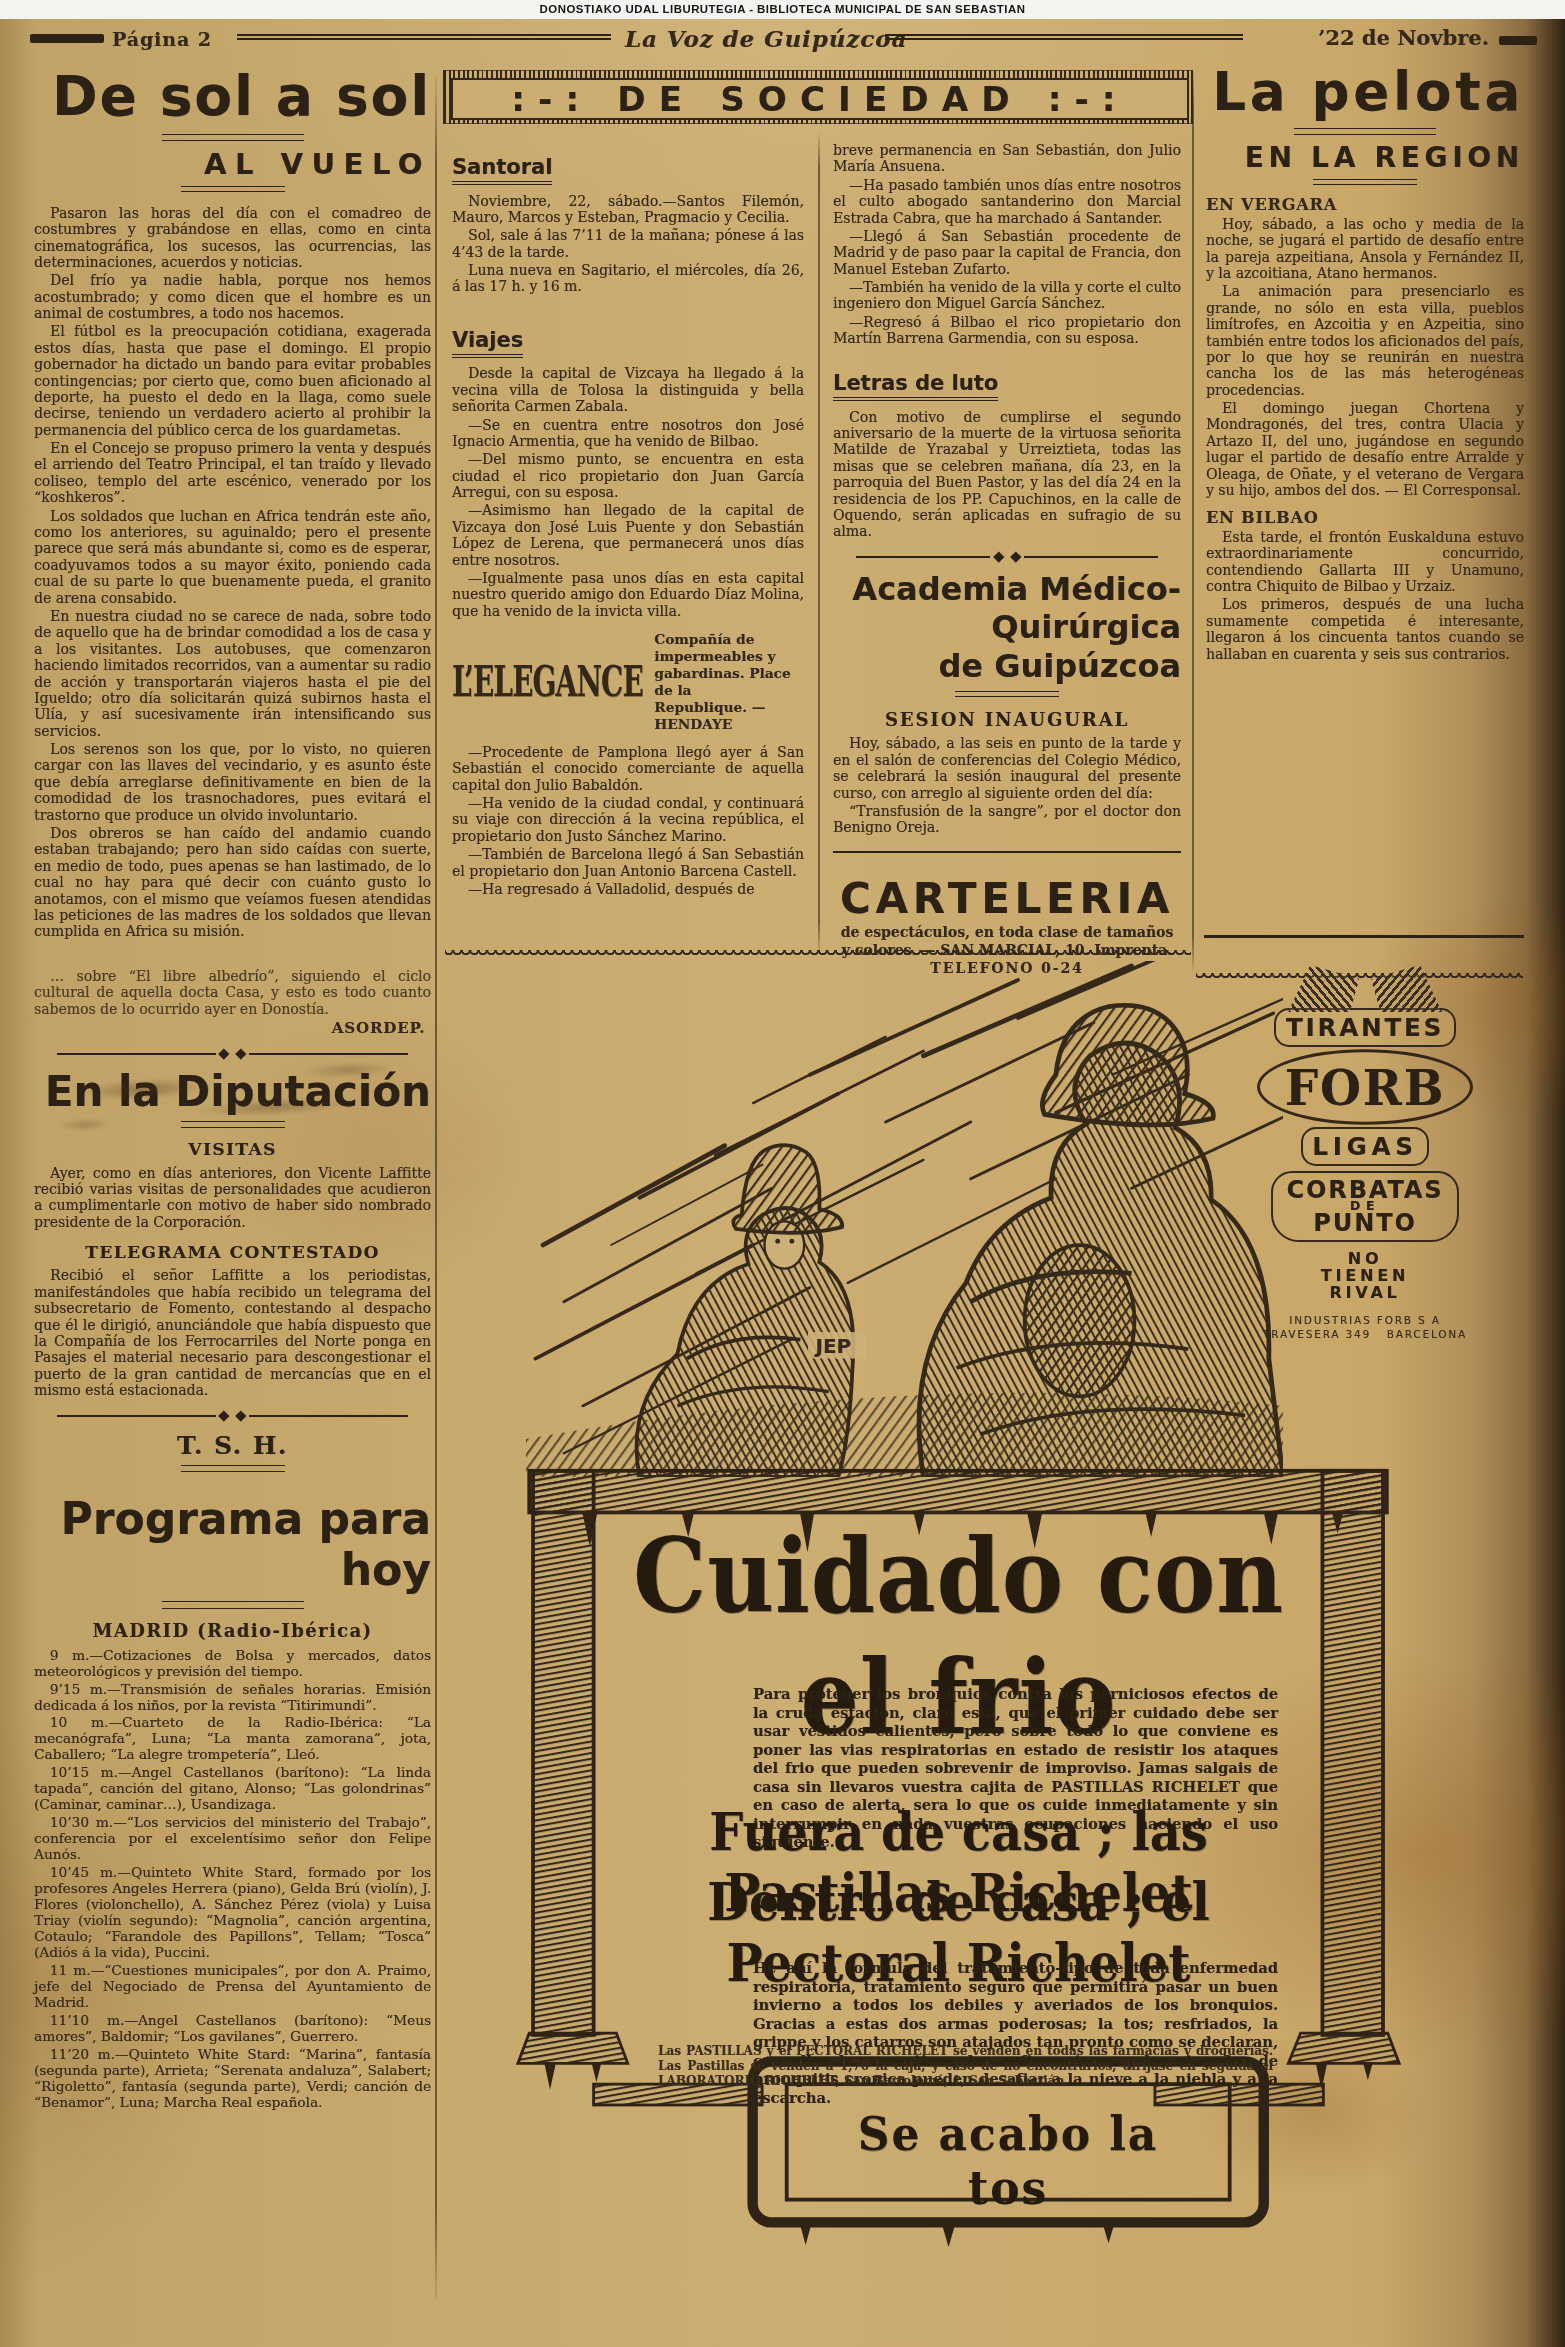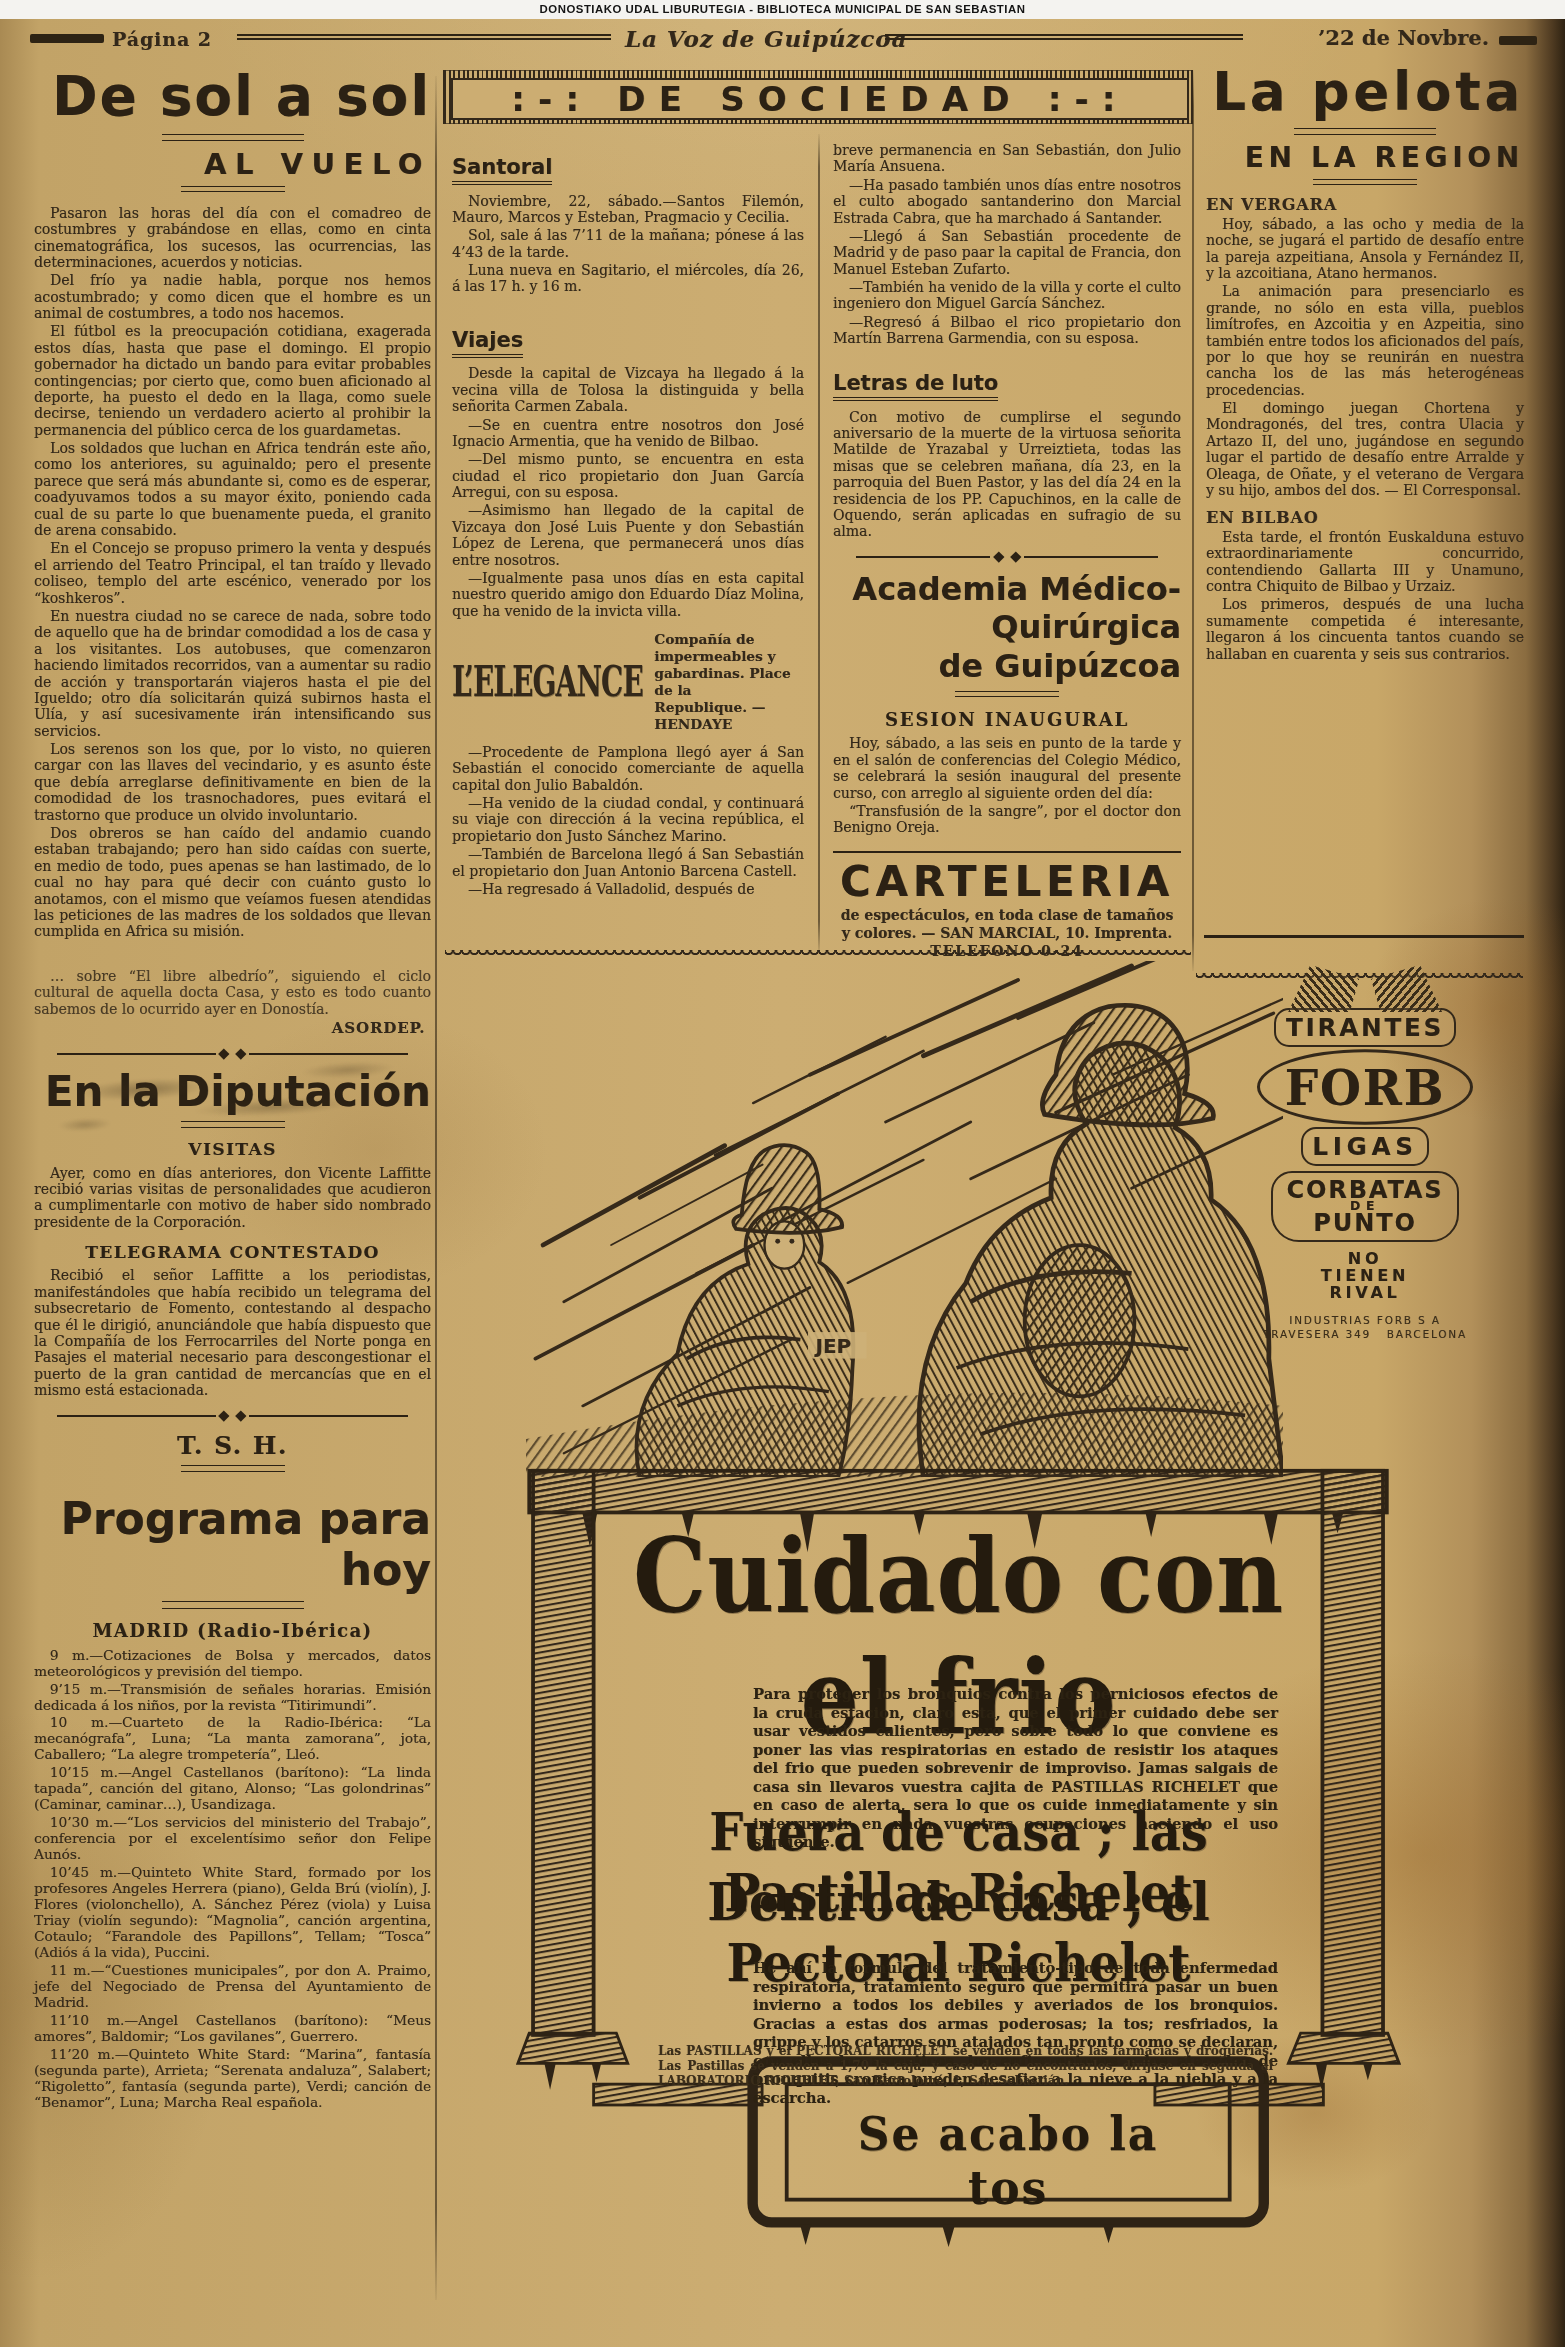--- a/index.html
+++ b/index.html
@@ -44,21 +44,21 @@
   .banner{position:absolute;left:443px;top:70px;width:750px;height:54px;
     background:repeating-linear-gradient(90deg,#33281a 0 1.9px,rgba(204,173,114,.15) 1.9px 4.7px);
     border:0.9px solid rgba(51,40,26,.7);padding:6.6px;box-sizing:border-box;}
   .banner-in{width:100%;height:100%;background:#ccad72;border:2.8px solid #33281a;display:flex;align-items:center;justify-content:center;
     font:bold 34px "DejaVu Sans","Liberation Sans",sans-serif;letter-spacing:13.2px;color:#2b2114;}
   
   .elegance{display:flex;gap:11.4px;align-items:center;margin:11.4px 0;}
   .eleg-brand{font:bold 28px "DejaVu Serif",serif;transform:scaleY(1.55);letter-spacing:-0.9px;white-space:nowrap;}
   .eleg-lines{font:bold 13.7px "DejaVu Serif",serif;line-height:17px;}
   
-  .cart{border-top:2.8px solid #2b2114;margin-top:15px;padding-top:4px;}
+  .cart{border-top:2.8px solid #2b2114;margin-top:15px;padding-top:21px;}
   .cart-head{font:bold 42px "DejaVu Sans","Liberation Sans",sans-serif;letter-spacing:4.7px;text-align:center;color:#2b2114;}
   .cart-line{font:bold 14px "DejaVu Serif",serif;text-align:center;line-height:18px;}
   
   .lead{font:bold 16px "DejaVu Serif",serif;letter-spacing:0.9px;margin:9.5px 0 1.9px 0;}
   
   .forb{position:absolute;left:1223px;top:965px;width:284px;text-align:center;}
   .forb .peak{display:inline-block;width:79px;height:47px;margin:0 5.7px -11.4px 5.7px;
     background:repeating-linear-gradient(50deg,#3a2d1a 0 2.8px,rgba(204,173,114,.2) 2.8px 6.2px);
     clip-path:polygon(10% 100%,38% 0,100% 30%,88% 100%);}
   .forb .peak.m{transform:scaleX(-1);}
@@ -110,22 +110,22 @@
 
   <div class="col" style="left:34px;top:64px;width:397px;">
     <div class="bign center" style="font-size:55px;letter-spacing:1.9px;">De sol a sol</div>
     <div class="shortrule"></div>
     <div class="bign center" style="font-size:29px;letter-spacing:8.5px;margin-top:5.7px;">AL VUELO</div>
     <div class="tinyrule"></div>
     <div style="height:7.6px;"></div>
     <p class="para">Pasaron las horas del día con el comadreo de costumbres y grabándose en ellas, como en cinta cinematográfica, los sucesos, las ocurrencias, las determinaciones, acuerdos y noticias.</p>
     <p class="para">Del frío ya nadie habla, porque nos hemos acostumbrado; y como dicen que el hombre es un animal de costumbres, a todo nos hacemos.</p>
     <p class="para">El fútbol es la preocupación cotidiana, exagerada estos días, hasta que pase el domingo. El propio gobernador ha dictado un bando para evitar probables contingencias; por cierto que, como buen aficionado al deporte, ha puesto el dedo en la llaga, como suele decirse, teniendo un verdadero acierto al prohibir la permanencia del público cerca de los guardametas.</p>
+    <p class="para">En el Concejo se propuso primero la venta y después el arriendo del Teatro Principal, el tan traído y llevado coliseo, templo del arte escénico, venerado por los “koshkeros”.</p>
     <p class="para">Los soldados que luchan en Africa tendrán este año, como los anteriores, su aguinaldo; pero el presente parece que será más abundante si, como es de esperar, coadyuvamos todos a su mayor éxito, poniendo cada cual de su parte lo que buenamente pueda, el granito de arena consabido.</p>
-    <p class="para">En el Concejo se propuso primero la venta y después el arriendo del Teatro Principal, el tan traído y llevado coliseo, templo del arte escénico, venerado por los “koshkeros”.</p>
     <p class="para">En nuestra ciudad no se carece de nada, sobre todo de aquello que ha de brindar comodidad a los de casa y a los visitantes. Los autobuses, que comenzaron haciendo limitados recorridos, van a aumentar su radio de acción y transportarán viajeros hasta el pie del Igueldo; otro día solicitarán quizá subirnos hasta el Ulía, y así sucesivamente irán intensificando sus servicios.</p>
     <p class="para">Los serenos son los que, por lo visto, no quieren cargar con las llaves del vecindario, y es asunto éste que debía arreglarse definitivamente en bien de la comodidad de los trasnochadores, pues evitará el trastorno que produce un olvido involuntario.</p>
     <p class="para">Dos obreros se han caído del andamio cuando estaban trabajando; pero han sido caídas con suerte, en medio de todo, pues apenas se han lastimado, de lo cual no hay para qué decir con cuánto gusto lo anotamos, con el mismo que veíamos fuesen atendidas las peticiones de las madres de los soldados que llevan cumplida en Africa su misión.</p>
     <p class="para" style="margin-top:28px;opacity:.85;">… sobre “El libre albedrío”, siguiendo el ciclo cultural de aquella docta Casa, y esto es todo cuanto sabemos de lo ocurrido ayer en Donostía.</p>
     <div class="sig">ASORDEP.</div>
 
     <div class="divider">
       <span class="bar"></span>
         <span class="dia"></span>
         <span class="dia"></span>

